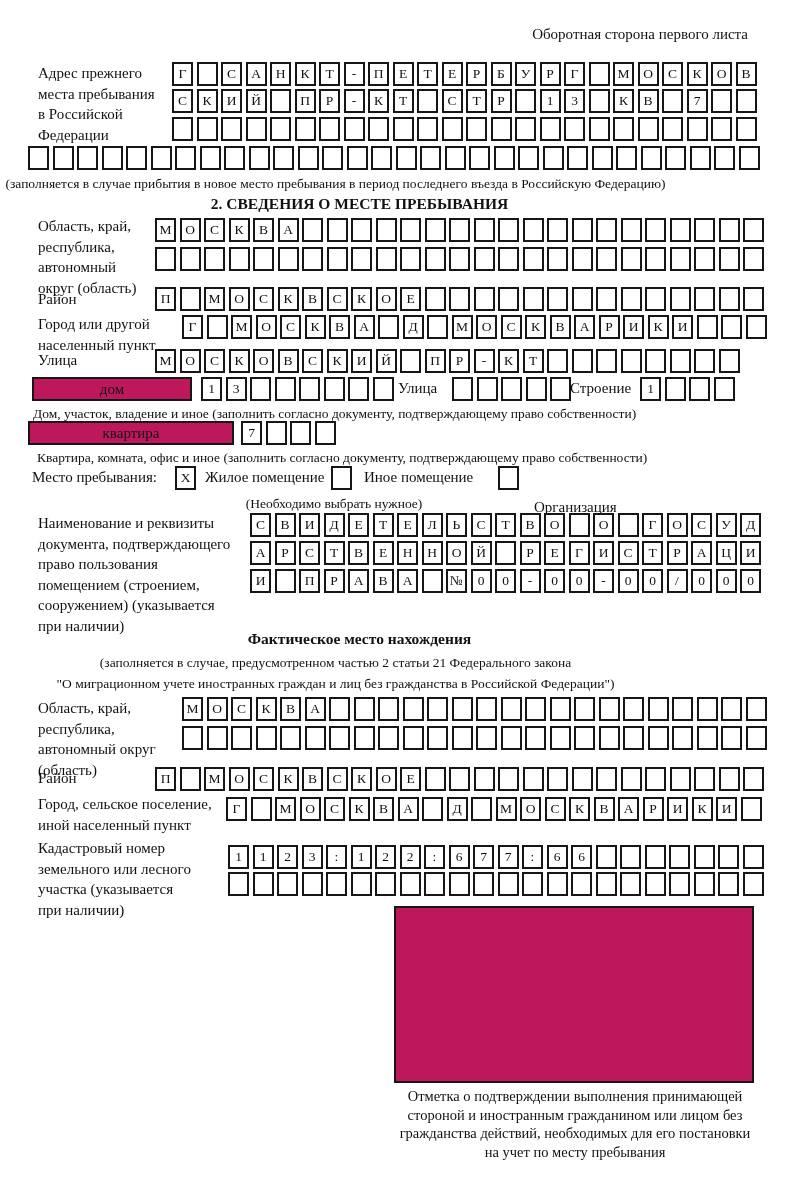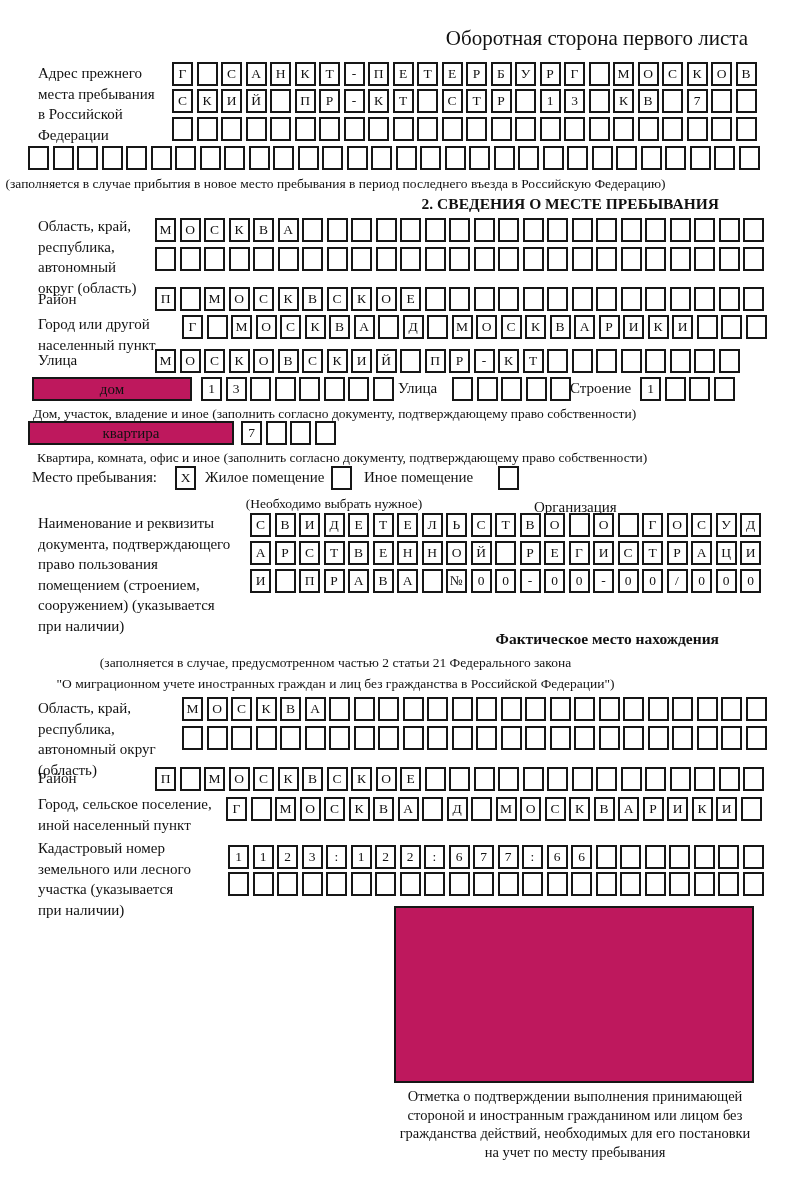--- a/index.html
+++ b/index.html
@@ -1,24 +1,24 @@
 <!DOCTYPE html>
 <html><head>
 <meta charset="utf-8">
 <style>
   html,body{margin:0;padding:0;background:#fff;}
   #page{position:relative;width:800px;height:1180px;background:#ffffff;
         font-family:"Liberation Serif","DejaVu Serif",serif;color:#111;overflow:hidden;}
-  .hdr{position:absolute;font-size:21px;}
+  .hdr{position:absolute;font-size:15px;}
   .label{position:absolute;font-size:15px;line-height:20.5px;white-space:pre-line;}
   .inline-label{position:absolute;font-size:15px;white-space:nowrap;}
   .note{position:absolute;font-size:13.5px;line-height:16.5px;white-space:pre-line;}
   .center{text-align:center;}
   .full{left:0;width:671px;}
-  .title{position:absolute;left:0;width:719px;text-align:right;font-weight:bold;font-size:15.5px;}
+  .title{position:absolute;left:0;width:719px;text-align:center;font-weight:bold;font-size:15.5px;}
   .cellrow{position:absolute;display:flex;gap:3.5px;}
   .cell{flex:0 0 auto;width:17px;height:20px;border:2px solid #161616;background:#fff;
         display:flex;align-items:center;justify-content:center;font-size:13.5px;line-height:1;}
   .rect{position:absolute;border:2px solid #161616;background:#be185d;
         display:flex;align-items:center;justify-content:center;font-size:15px;}
 </style>
 </head>
 <body>
 
 <div id="page">

